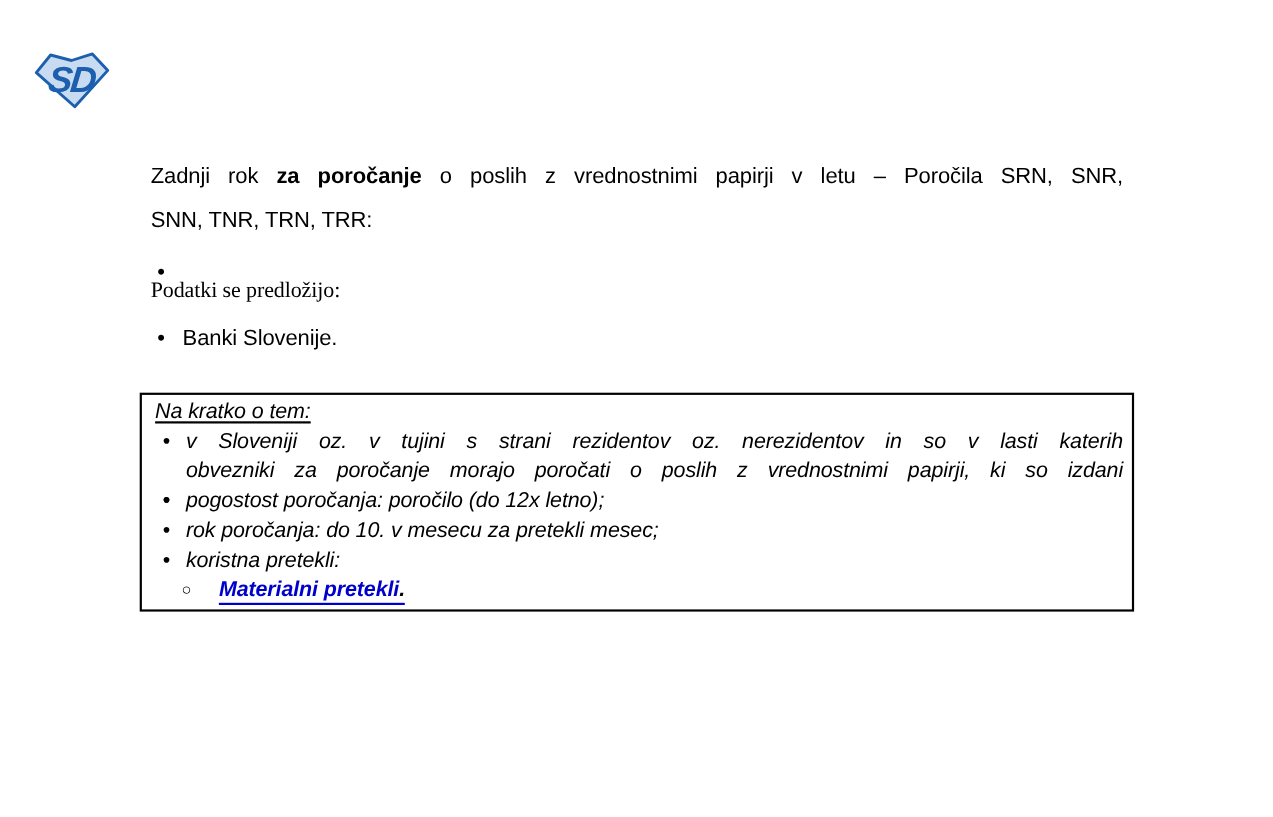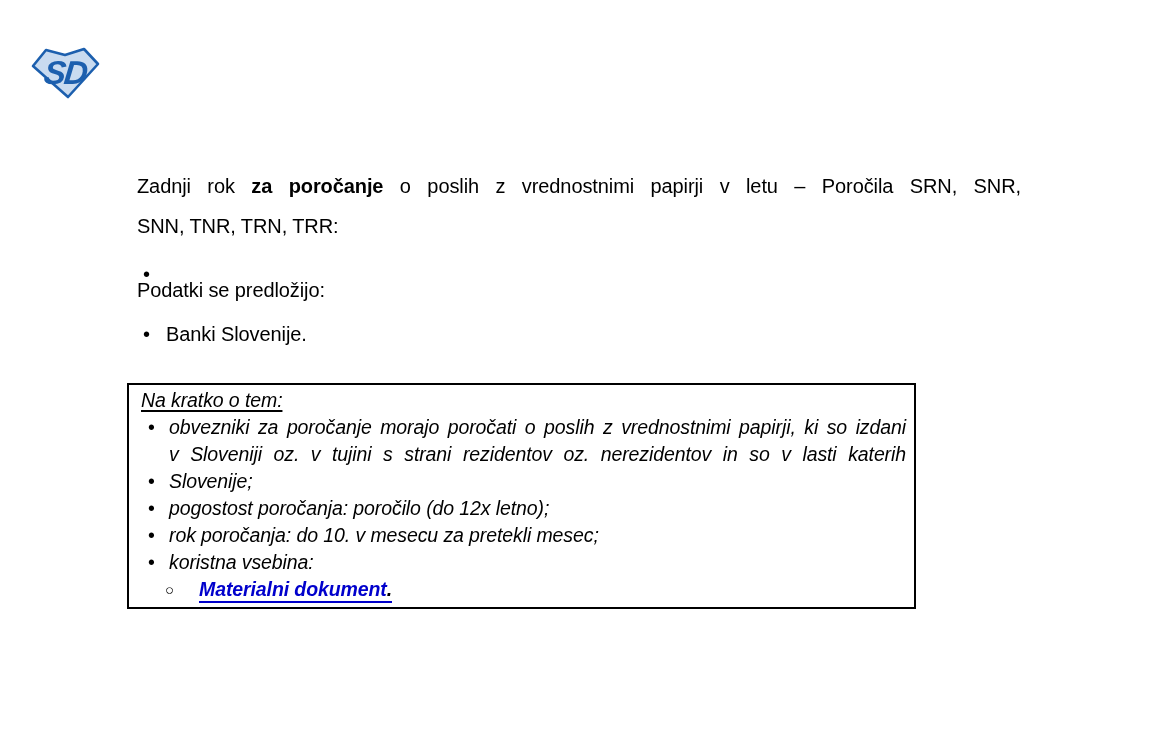--- a/index.html
+++ b/index.html
@@ -14,44 +14,44 @@
   }
   .page { position: relative; width: 1157px; height: 743px; background: #ffffff; }
 
   
   .logo { position: absolute; left: 31px; top: 45px; width: 70px; height: 56px; }
 
   
   .content {
     position: absolute;
     left: 137px;
-    top: 166px;
+    top: 140px;
     width: 884px;
     font-size: 20px;
     line-height: 40px;
     letter-spacing: -0.1px;
   }
   .line { text-align: justify; text-align-last: justify; }
   .line.last { text-align: right; text-align-last: left; }
   b { font-weight: bold; }
 
   .bullet-row { position: relative; padding-left: 29px; }
   .bullet-row .marker {
     position: absolute; left: 6px; top: 0; line-height: inherit;
     font-style: normal;
   }
   .mt8  { margin-top: 8px; }
-  .mt24 { margin-top: 24px; }
+  .mt24 { margin-top: 24px; font-family: Liberation Serif, serif; }
   .mt4  { margin-top: 4px; }
 
   
   .infobox {
     margin-top: 29px;
     margin-left: -10px;
-    width: 789px;
+    width: 904px;
     box-sizing: border-box;
     border: 2px solid #000000;
     padding: 2px 8px 4px 12px;
     font-style: italic;
     font-size: 19.5px;
     line-height: 27px;
   }
   .box-heading { line-height: 27px; }
   .box-heading .u {
     text-decoration: underline;
@@ -103,44 +103,43 @@
     <div class="bullet-row mt4">
       <span class="marker">•</span>
       <div class="line last">Banki Slovenije.</div>
     </div>
 
     <div class="infobox">
       <div class="box-heading"><span class="u">Na kratko o tem:</span></div>
 
       <div class="bullet-row">
         <span class="marker">•</span>
+        <div class="line">v Sloveniji oz. v tujini s strani rezidentov oz. nerezidentov in so v lasti katerih</div>
         <div class="line">obvezniki za poročanje morajo poročati o poslih z vrednostnimi papirji, ki so izdani</div>
-        <div class="line">v Sloveniji oz. v tujini s strani rezidentov oz. nerezidentov in so v lasti katerih</div>
       </div>
 
       <div class="bullet-row">
         <span class="marker">•</span>
-        <div class="line last">Slovenije;</div>
       </div>
 
       <div class="bullet-row">
         <span class="marker">•</span>
         <div class="line last">pogostost poročanja: poročilo (do 12x letno);</div>
       </div>
 
       <div class="bullet-row">
         <span class="marker">•</span>
         <div class="line last">rok poročanja: do 10. v mesecu za pretekli mesec;</div>
       </div>
 
       <div class="bullet-row">
         <span class="marker">•</span>
-        <div class="line last">koristna vsebina:</div>
+        <div class="line last">koristna pretekli:</div>
       </div>
 
       <div class="sub-row">
         <span class="sub-marker">○</span>
-        <span class="linkwrap"><a class="doclink">Materialni dokument</a><span class="link-suffix">.</span></span>
+        <span class="linkwrap"><a class="doclink">Materialni pretekli</a><span class="link-suffix">.</span></span>
       </div>
     </div>
 
   </div>
 </div>
 
 </body></html>

